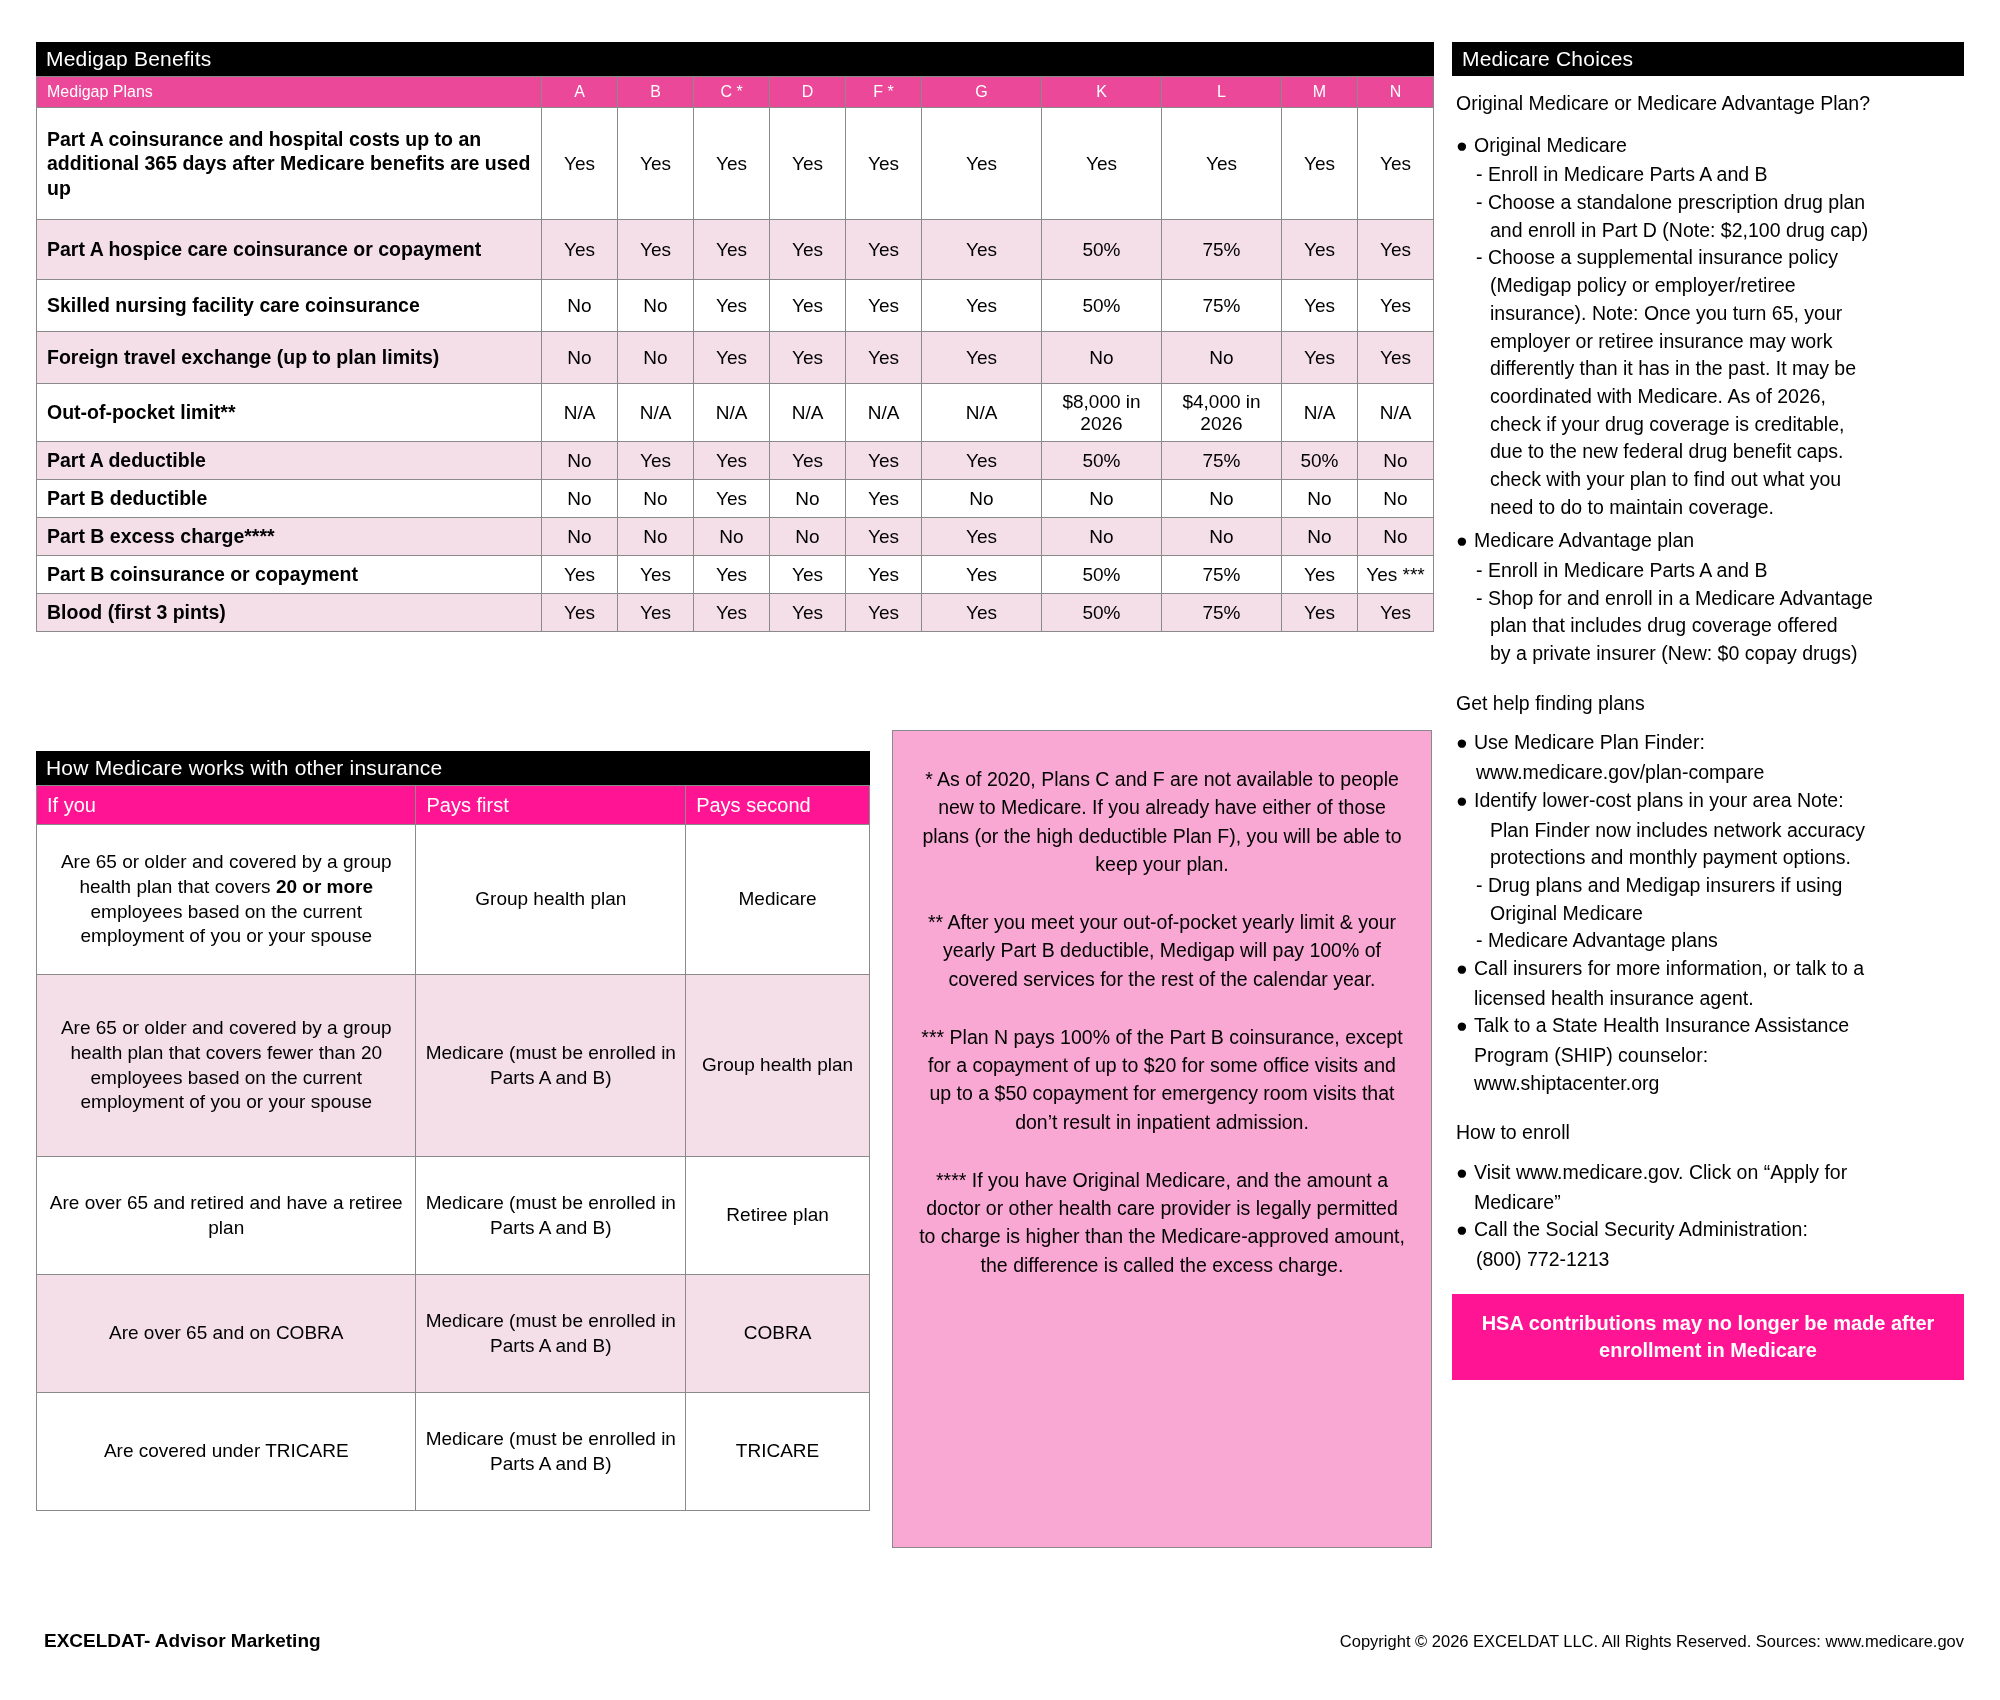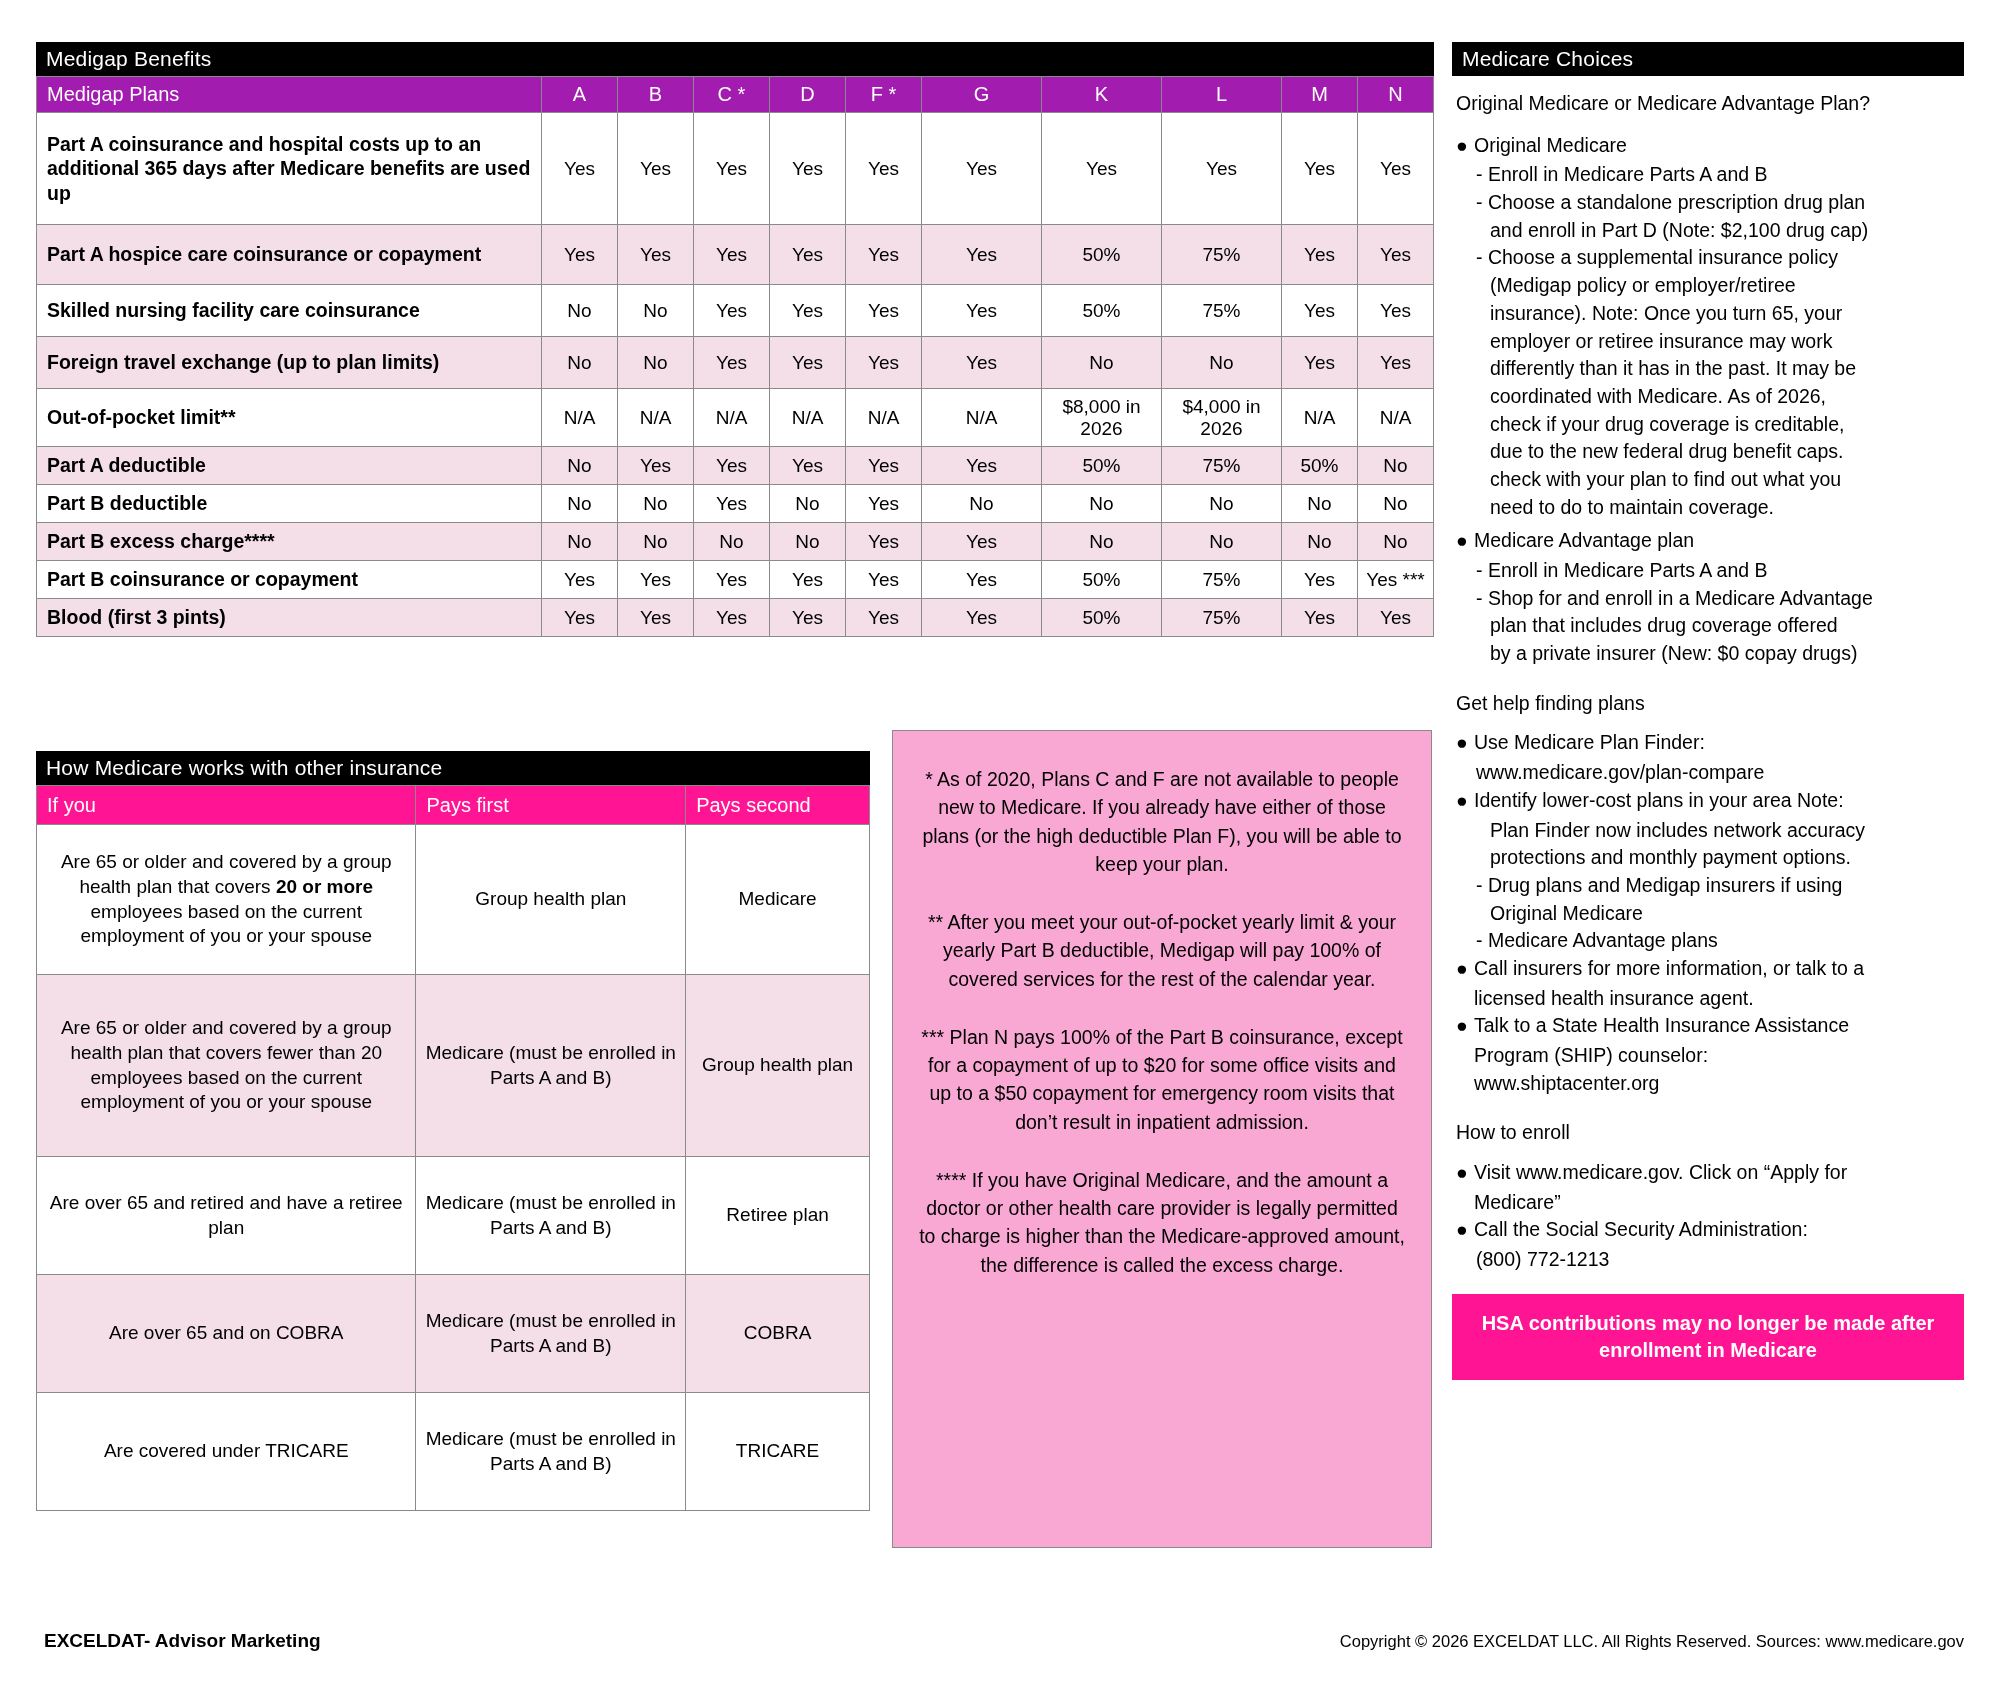--- a/index.html
+++ b/index.html
@@ -34,24 +34,24 @@
   table { border-collapse: collapse; width: 100%; }
   #medigap-table td, #medigap-table th {
     border: 1px solid #8a8a8a;
     font-size: 19px;
     text-align: center;
     vertical-align: middle;
     padding: 6px 4px;
     color: #000;
   }
   #medigap-table thead th {
-    background: #a21caf;
+    background: #ec4899;
     color: #ffffff;
     font-weight: normal;
-    font-size: 20px;
+    font-size: 16px;
     border: 1px solid #8a8a8a;
     padding: 6px 4px;
   }
   #medigap-table thead th.rowhead {
     text-align: left;
     padding-left: 10px;
   }
   #medigap-table td.rowlabel {
     text-align: left;
     padding-left: 10px;

